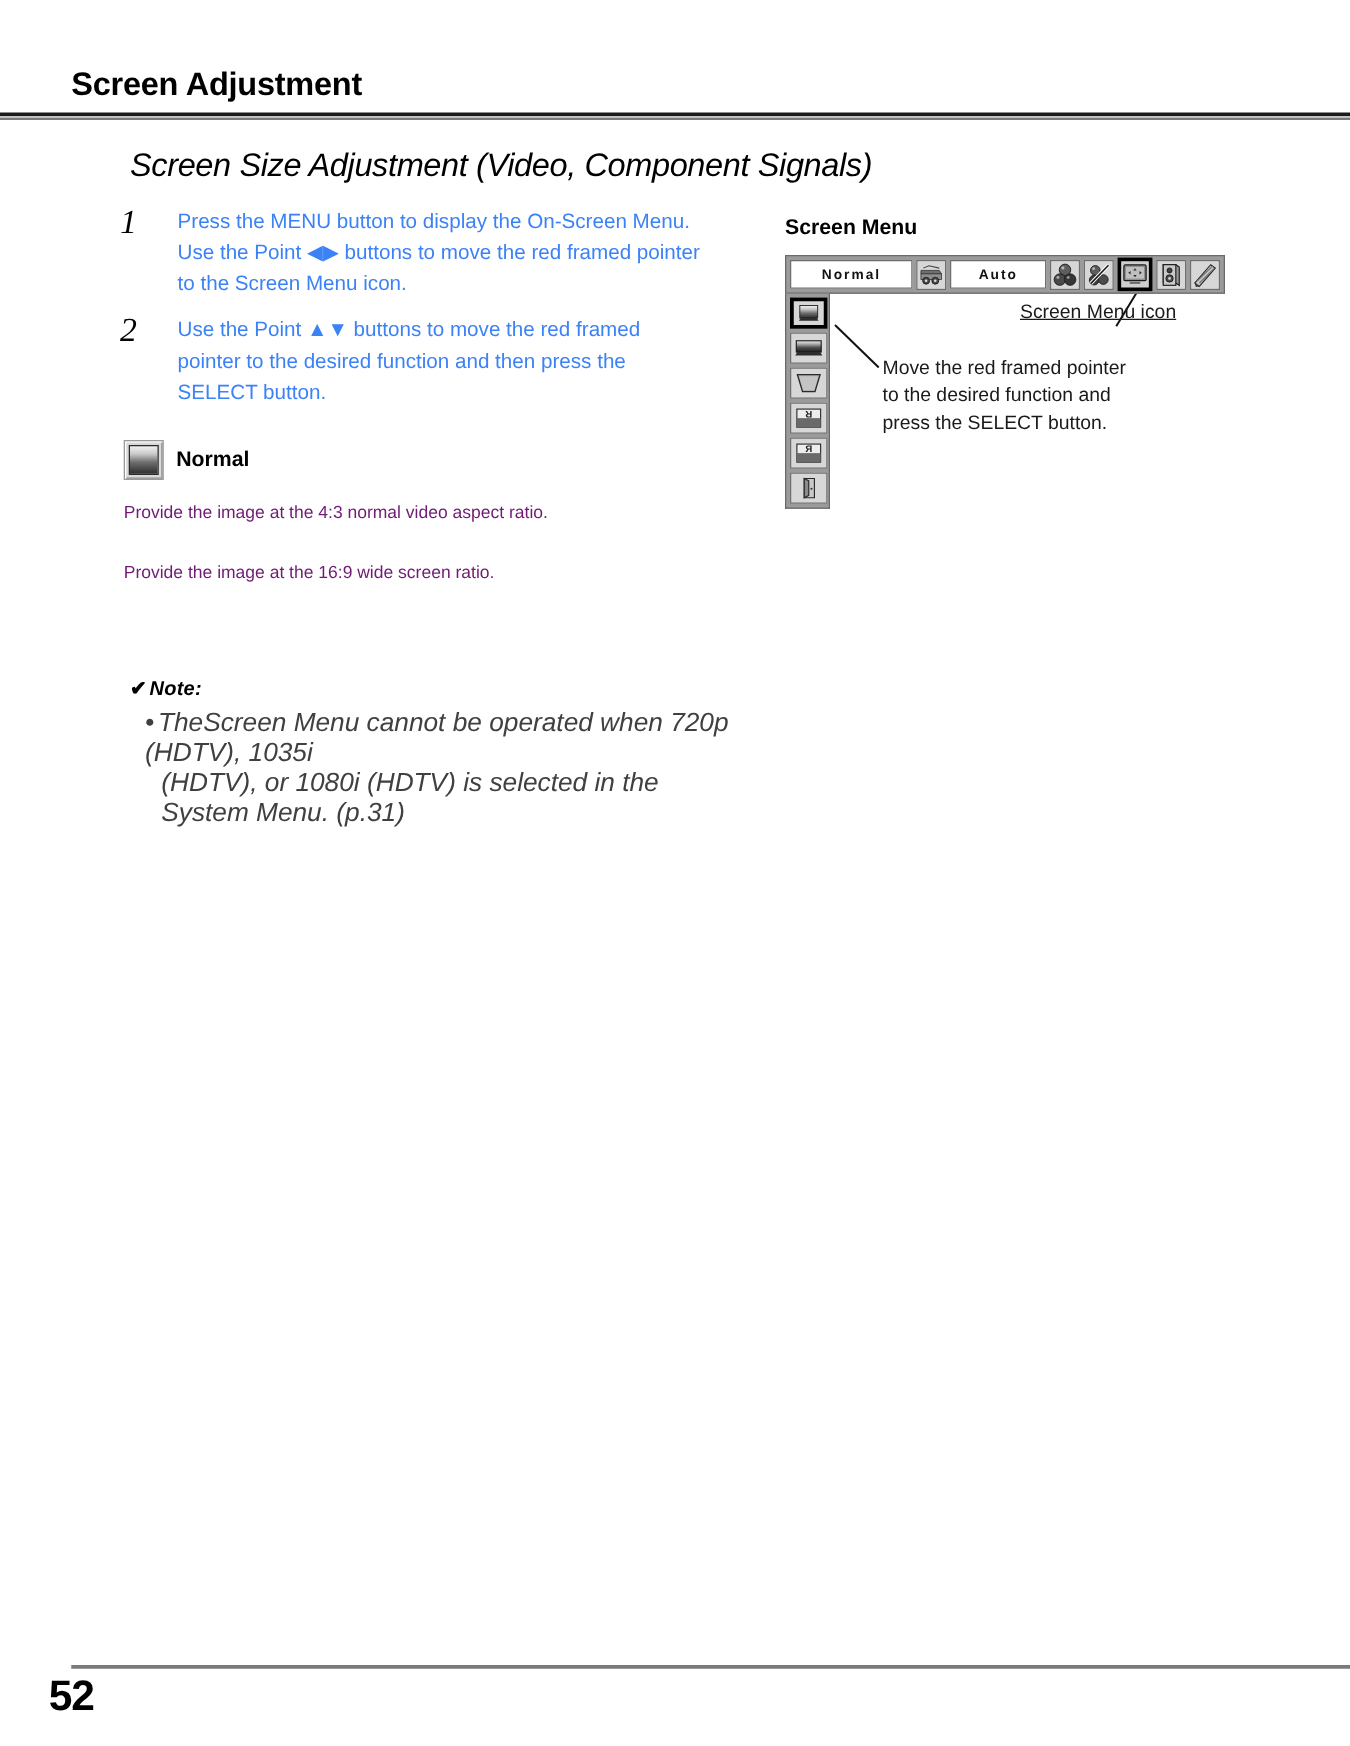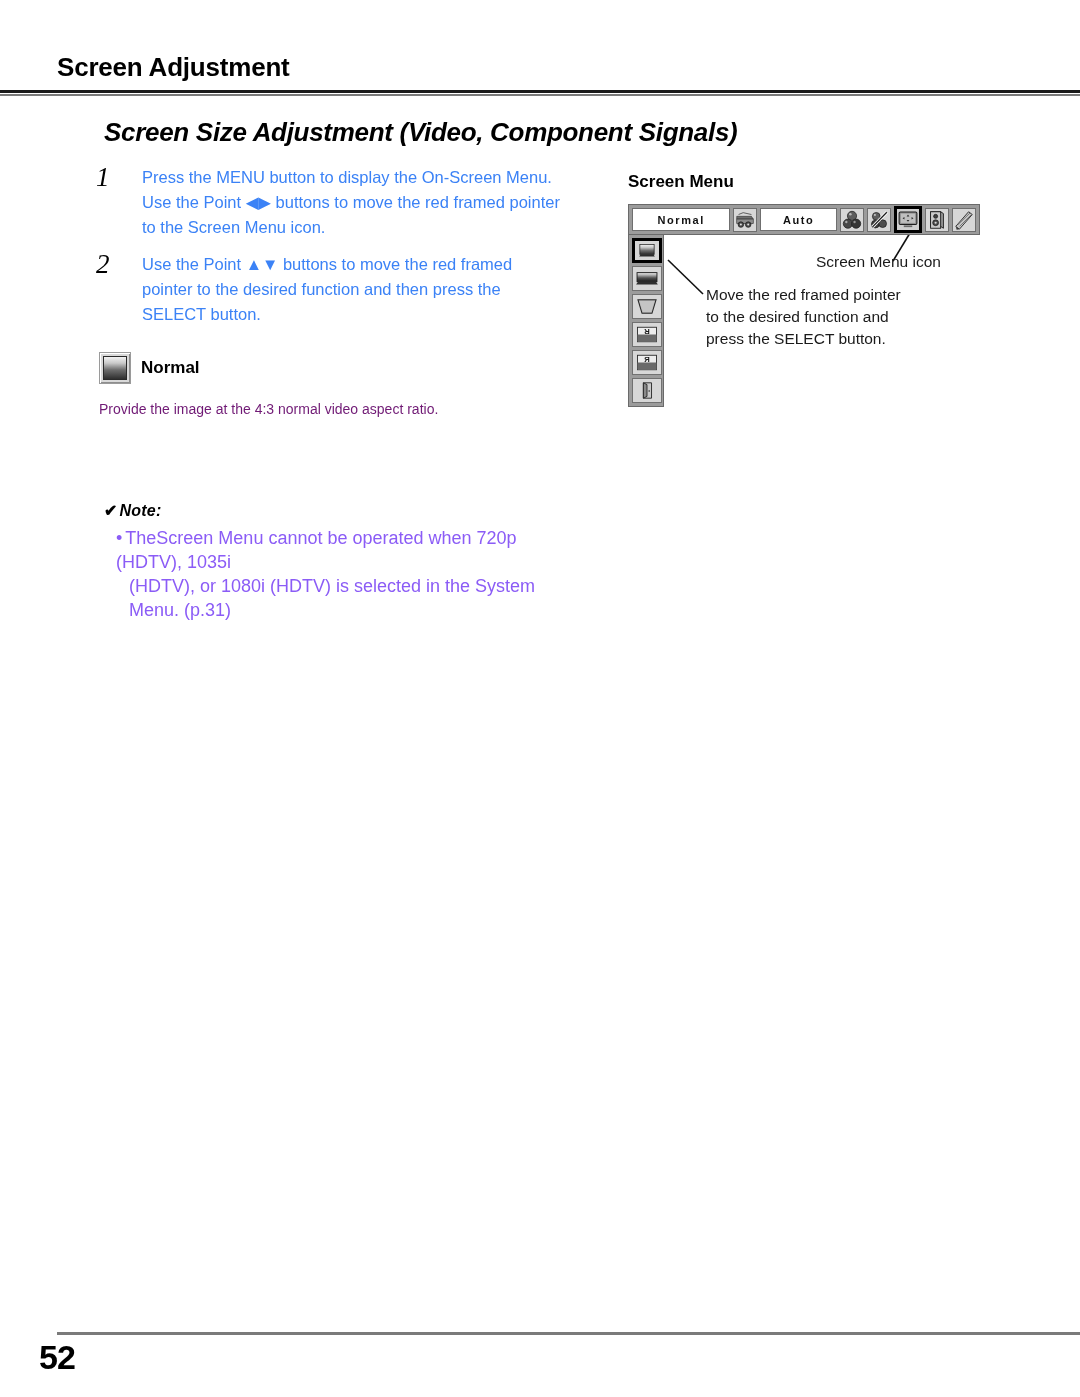--- a/index.html
+++ b/index.html
@@ -24,21 +24,21 @@
     background: #1a1a1a;
   }
   .head-rule-b {
     position: absolute; left: 0; top: 94px; width: 1080px; height: 2px;
     background: #7a7a7a;
   }
 
   
   .section-title {
     position: absolute; left: 104px; top: 117px;
-    font-size: 26px; font-weight: bold; font-style: italic;
+    font-size: 26px; font-weight: normal; font-style: italic;
     letter-spacing: -0.3px;
   }
 
   
   .steps { position: absolute; left: 96px; top: 165px; width: 470px; }
   .step { position: relative; margin-bottom: 12px; min-height: 34px; }
   .step-num {
     position: absolute; left: 0; top: -3px;
     font-family: "Liberation Serif", serif;
     font-style: italic; font-size: 27px; font-weight: normal;
@@ -71,29 +71,29 @@
     background: linear-gradient(#f2f2f2 0%, #c9c9c9 28%, #6e6e6e 58%, #2f2f2f 100%);
     position: relative;
   }
   .icon-box.wide .screen {
     height: 72%; align-self: center;
     background: linear-gradient(#e8e8e8 0%, #b4b4b4 22%, #555 55%, #1d1d1d 100%);
   }
   .icon-box.wide { padding: 4px 3px; }
 
   
-  .note { position: absolute; left: 104px; top: 501px; width: 480px; }
+  .note { position: absolute; left: 104px; top: 541px; width: 480px; }
   .note-head {
     font-size: 16px; font-weight: bold; font-style: italic;
     letter-spacing: 0.2px;
   }
   .note-head .tick { font-style: normal; font-size: 16px; margin-right: 2px; }
   .note-body {
     margin-top: 6px; padding-left: 12px;
-    font-size: 18px; line-height: 24px; color: #8b5cf6;
+    font-size: 21px; font-style: italic; line-height: 24px; color: #404040;
   }
   .note-body .bullet { margin-right: 3px; }
   .note-body .l2 { display: block; padding-left: 13px; }
 
   
   .fig { position: absolute; left: 628px; top: 172px; width: 400px; }
   .fig-title { font-size: 17px; font-weight: bold; }
 
   .osd { position: relative; margin-top: 12px; width: 352px; height: 0; }
 
@@ -138,21 +138,21 @@
     display: flex; align-items: center; justify-content: center;
     padding: 2px; position: relative;
   }
   .osd-item.sel { border: 3px solid #000; }
   .osd-item svg { display: block; width: 100%; height: 100%; }
 
   
   .anno {
     position: absolute; font-size: 15.5px; line-height: 22px; color: #1a1a1a;
   }
-  .anno-icon { left: 188px; top: 47px; }
+  .anno-icon { left: 188px; top: 35px; text-decoration: underline; }
   .anno-move { left: 78px; top: 80px; }
 
   .leader { position: absolute; left: 0; top: 0; width: 400px; height: 230px;
             pointer-events: none; }
 
   
   .foot-rule {
     position: absolute; left: 57px; top: 1332px; width: 1023px; height: 3px;
     background: #7a7a7a;
   }
@@ -187,20 +187,21 @@
     <div class="mode-head">
       <span class="icon-box">
         <span class="screen"></span>
       </span>
       <span class="mode-label">Normal</span>
     </div>
     <div class="mode-desc">Provide the image at the 4:3 normal video aspect ratio.</div>
   </div>
 
   <div class="mode-block" style="top:432px;">
+    <div class="mode-desc">Provide the image at the 16:9 wide screen ratio.</div>
   </div>
 
   <div class="note">
     <div class="note-head">
       <span class="tick">✔</span><span>Note:</span>
     </div>
     <div class="note-body">
       <span class="bullet">•</span><span>TheScreen Menu cannot be operated when 720p (HDTV), 1035i</span>
       <span class="l2">(HDTV), or 1080i (HDTV) is selected in the System Menu. (p.31)</span>
     </div>

